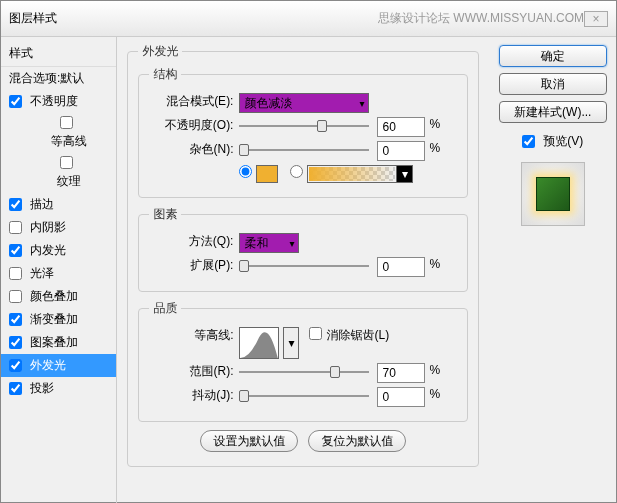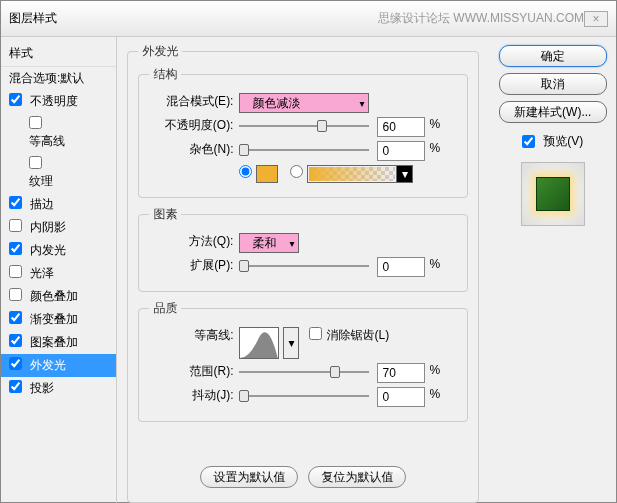--- a/index.html
+++ b/index.html
@@ -4,51 +4,51 @@
 <style>
 * { box-sizing: border-box; margin: 0; padding: 0; font-family: "Microsoft YaHei", SimSun, sans-serif; font-size: 12px; }
 body { background: #f0f0f0; }
 .window { width: 617px; height: 503px; background: #f0f0f0; border: 1px solid #888; position: relative; }
 .titlebar { height: 36px; background: linear-gradient(#fff, #e8e8e8); border-bottom: 1px solid #ccc; display: flex; align-items: center; padding: 0 8px; justify-content: space-between; }
 .titlebar-right { display: flex; align-items: center; color: #999; font-size: 11px; }
 .closex { width: 24px; height: 16px; border: 1px solid #aaa; text-align: center; line-height: 14px; background: #eee; }
 .content { display: flex; height: calc(100% - 28px); }
 .sidebar { width: 118px; border-right: 1px solid #ccc; padding: 4px 0; }
 .sidebar-header { padding: 4px 8px; border-bottom: 1px solid #ddd; }
-.sidebar-item { display: flex; padding: 3px 8px; gap: 4px; }
+.sidebar-item { display: flex; align-items: center; padding: 3px 8px; gap: 4px; }
 .sidebar-item.selected { background: #3399ff; color: #fff; }
 .sidebar-item input[type=checkbox] { width: 13px; height: 13px; }
 .sidebar-item.sub { padding-left: 28px; flex-direction: column; }
 .main { flex: 1; padding: 6px 10px; }
 fieldset { border: 1px solid #ccc; border-radius: 4px; margin-bottom: 8px; padding: 6px 10px 10px; }
 legend { padding: 0 4px; color: #333; }
 .row { display: flex; align-items: flex-start; margin: 4px 0; }
 .row-label { width: 90px; text-align: right; padding-right: 6px; }
 .slider { flex: 0 0 130px; height: 18px; position: relative; margin-right: 8px; }
 .slider-track { position: absolute; top: 8px; left: 0; right: 0; height: 2px; background: #999; }
 .slider-thumb { position: absolute; top: 3px; width: 10px; height: 12px; background: #e8e8e8; border: 1px solid #666; border-radius: 2px; }
 .num-input { width: 48px; height: 20px; border: 1px solid #888; background: #fff; padding: 0 4px; text-align: left; margin-right: 4px; }
 .unit { width: 28px; }
-select, .select { height: 20px; border: 1px solid #666; background: #f9a8d4; padding: 0 18px 0 12px; position: relative; display: inline-flex; align-items: center; }
+select, .select { height: 20px; border: 1px solid #666; background: #a21caf; padding: 0 18px 0 4px; position: relative; display: inline-flex; align-items: center; }
 .select::after { content: "▾"; position: absolute; right: 4px; font-size: 10px; }
 .color-swatch { width: 22px; height: 18px; border: 1px solid #666; display: inline-block; }
 .grad-wrap { position: relative; }
 .grad-bg { position: absolute; inset: 1px; background-image: linear-gradient(45deg,#ccc 25%,transparent 25%),linear-gradient(-45deg,#ccc 25%,transparent 25%),linear-gradient(45deg,transparent 75%,#ccc 75%),linear-gradient(-45deg,transparent 75%,#ccc 75%); background-size: 8px 8px; background-position: 0 0,0 4px,4px -4px,-4px 0; }
 .grad-fg { position: absolute; inset: 1px; background: linear-gradient(to right, #f0b030, rgba(240,176,48,0)); }
 .dd { width: 16px; height: 18px; border: 1px solid #666; border-left: none; background: #000; color: #fff; text-align: center; line-height: 16px; display: inline-block; }
 .contour-box { width: 40px; height: 32px; border: 1px solid #666; background: #fff; display: inline-flex; align-items: flex-end; margin-right: 4px; }
 .contour-shape { width: 100%; height: 100%; }
 .rightcol { width: 128px; padding: 8px; display: flex; flex-direction: column; align-items: center; gap: 6px; }
-.btn { width: 108px; height: 22px; border: 1px solid #707070; border-radius: 10px; background: linear-gradient(#fefefe,#e6e6e6); cursor: pointer; }
+.btn { width: 108px; height: 22px; border: 1px solid #707070; border-radius: 4px; background: linear-gradient(#fefefe,#e6e6e6); cursor: pointer; }
 .btn.primary { border: 1px solid #2e7bd1; box-shadow: 0 0 2px #5aa7f0; }
 .preview-chk { display: flex; align-items: center; gap: 4px; margin-top: 4px; }
 .preview-img { width: 64px; height: 64px; border: 1px solid #bbb; background: radial-gradient(circle at 50% 50%, #fff 0%, #ddd 100%); display: flex; align-items: center; justify-content: center; margin-top: 6px; }
 .gem { width: 34px; height: 34px; background: linear-gradient(135deg,#3a8a2a,#1e5818); border: 1px solid #0d3a0d; box-shadow: 0 0 8px 4px rgba(255,220,120,0.85); }
 .row.buttons { justify-content: center; gap: 10px; margin-top: 4px; }
-.btn2 { padding: 2px 12px; height: 22px; border: 1px solid #888; background: linear-gradient(#fdfdfd,#e6e6e6); border-radius: 11px; margin-top: 36px; }
+.btn2 { padding: 2px 12px; height: 22px; border: 1px solid #888; background: linear-gradient(#fdfdfd,#e6e6e6); border-radius: 11px; }
 input[type=radio] { margin-right: 4px; }
 input[type=checkbox] { margin-right: 4px; }
 </style>
 </head>
 <body>
 
 <div class="window">
   <div class="titlebar">
     <span>图层样式</span>
     <div class="titlebar-right">

